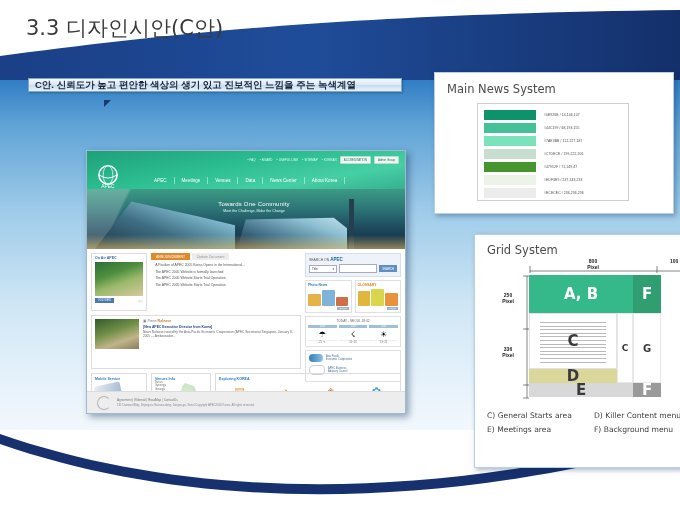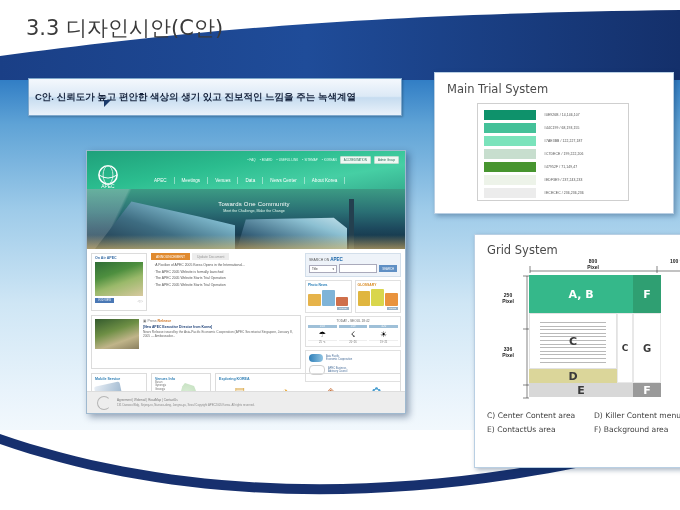--- a/index.html
+++ b/index.html
@@ -27,21 +27,21 @@
   .slide-title{
     position:absolute;left:26px;top:14px;
     font-size:21px;color:#3a3a3a;letter-spacing:0px;
     font-family:"DejaVu Sans","Liberation Sans",sans-serif;
     white-space:nowrap;
   }
 
   
   .subtitle-wrap{position:absolute;left:28px;top:78px;}
   .subtitle-box{
-    width:374px;height:38px;box-sizing:border-box;
+    width:374px;height:14px;box-sizing:border-box;
     background:linear-gradient(180deg,#f4f8fd 0%,#dce9f6 48%,#c6dcf0 52%,#eaf2fa 100%);
     border:1px solid #7fa8cc;
     display:flex;align-items:center;padding-left:6px;
     font-size:9.5px;color:#16233c;font-weight:bold;white-space:nowrap;
     box-shadow:1px 1px 2px rgba(0,0,0,.25);
   }
   .subtitle-tail{
     position:absolute;left:76px;top:22px;width:0;height:0;
     border-left:7px solid #1b3a6b;border-bottom:7px solid transparent;
   }
@@ -85,21 +85,21 @@
   .dim-left-250{
     position:absolute;left:0px;top:34px;width:34px;text-align:center;
     font-size:5px;font-weight:bold;color:#222;line-height:5.5px;
   }
   .dim-left-336{
     position:absolute;left:0px;top:88px;width:34px;text-align:center;
     font-size:5px;font-weight:bold;color:#222;line-height:5.5px;
   }
 
   .gbox{position:absolute;box-sizing:border-box;display:flex;align-items:center;justify-content:center;
-        font-size:11px;font-weight:bold;color:#ffffff;font-family:"DejaVu Sans","Liberation Sans",sans-serif;}
+        font-size:15px;font-weight:bold;color:#ffffff;font-family:"DejaVu Sans","Liberation Sans",sans-serif;}
   .gbox.dark-label{color:#3a3a3a;}
 
   .lines{position:absolute;left:10px;top:8px;right:10px;bottom:8px;}
   .lines i{display:block;height:1px;background:#b9b9b9;margin-bottom:2.6px;}
 
   .legend{position:absolute;left:12px;top:176px;width:214px;
           font-size:7.6px;color:#3d3d3d;font-family:"DejaVu Sans","Liberation Sans",sans-serif;}
   .legend-row{display:flex;margin-bottom:5px;}
   .legend-cell{width:50%;white-space:nowrap;}
 
@@ -255,21 +255,21 @@
   </svg>
 
   <div class="slide-title">3.3 디자인시안(C안)</div>
 
   <div class="subtitle-wrap">
     <div class="subtitle-box">C안. 신뢰도가 높고 편안한 색상의 생기 있고 진보적인 느낌을 주는 녹색계열</div>
     <div class="subtitle-tail"></div>
   </div>
 
   <div class="card" id="color-card">
-    <div class="card-title">Main Trial System</div>
+    <div class="card-title">Main News System</div>
     <div class="swatch-frame">
 
       <div class="swatch-row">
         <i class="swatch-chip" style="background:#0E926B"></i>
         <span class="swatch-label">#0E926B / 14,146,107</span>
       </div>
       <div class="swatch-row">
         <i class="swatch-chip" style="background:#44C199"></i>
         <span class="swatch-label">#44C199 / 68,193,155</span>
       </div>
@@ -355,35 +355,35 @@
       <div class="gbox dark-label" style="left:38px;top:110px;width:88px;height:14px;background:#dbd69a;">D</div>
 
       <div class="gbox dark-label" style="left:38px;top:124px;width:104px;height:14px;background:#d8d8d8;">E</div>
       <div class="gbox" style="left:142px;top:124px;width:28px;height:14px;background:#9a9a9a;">F</div>
     </div>
 
     <div class="legend">
       <div class="legend-row">
         <div class="legend-cell">
           <span>C)</span>
-          <span>Center Content area</span>
+          <span>General Starts area</span>
         </div>
         <div class="legend-cell">
           <span>D)</span>
           <span>Killer Content menu</span>
         </div>
       </div>
       <div class="legend-row">
         <div class="legend-cell">
           <span>E)</span>
-          <span>ContactUs area</span>
+          <span>Meetings area</span>
         </div>
         <div class="legend-cell">
           <span>F)</span>
-          <span>Background area</span>
+          <span>Background menu</span>
         </div>
       </div>
     </div>
   </div>
 
   <div id="site">
 
     <div class="site-hero">
       <div class="hero-photo"></div>
       <div class="hero-bldg"></div>

